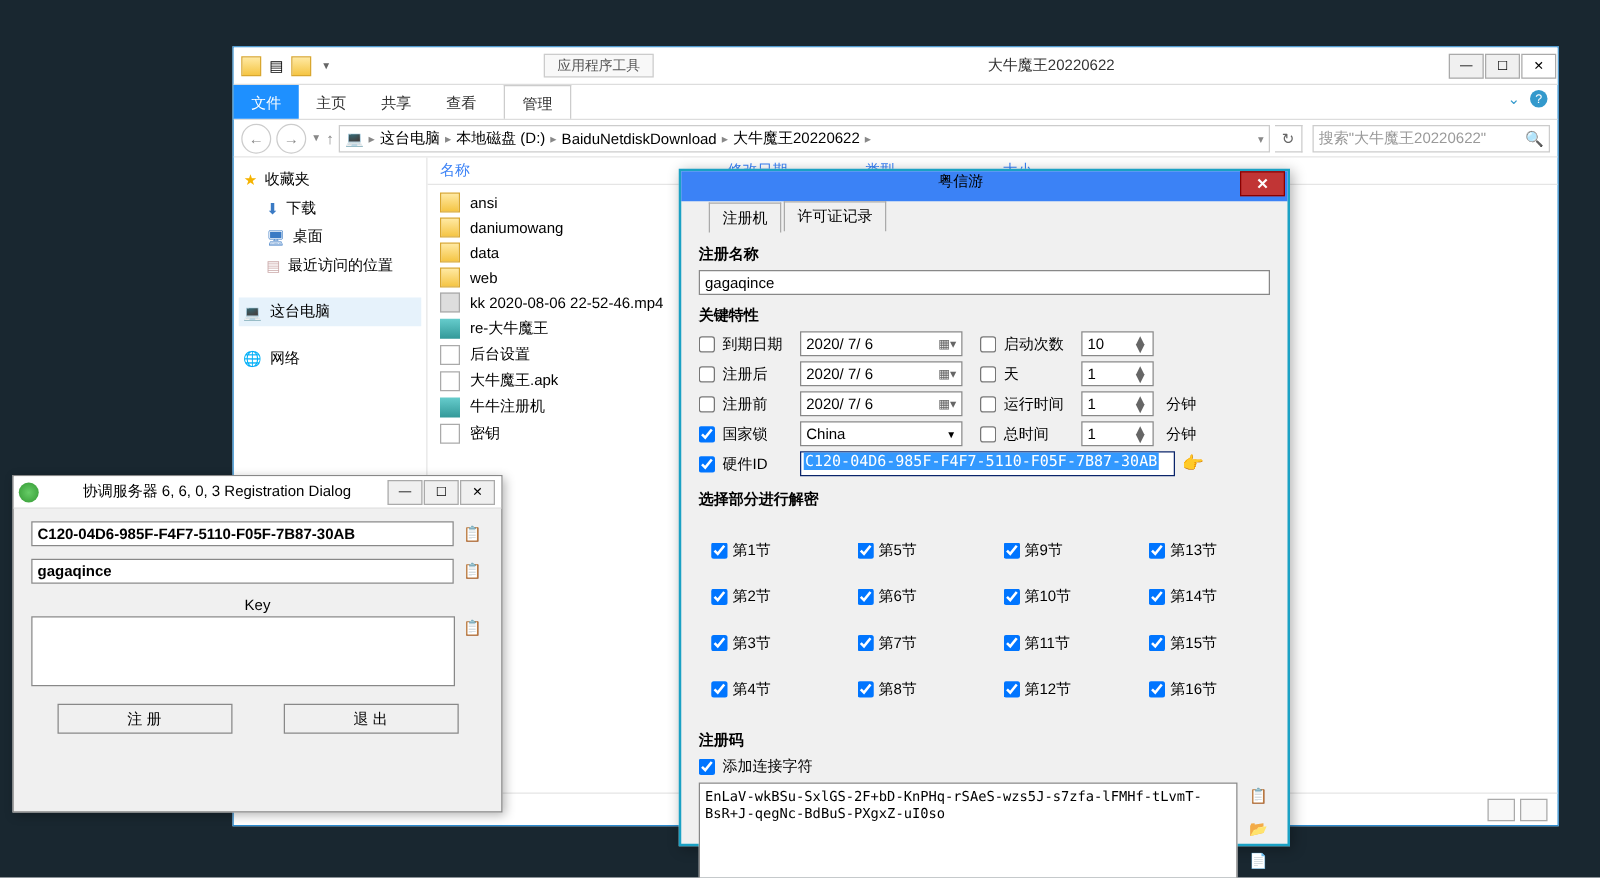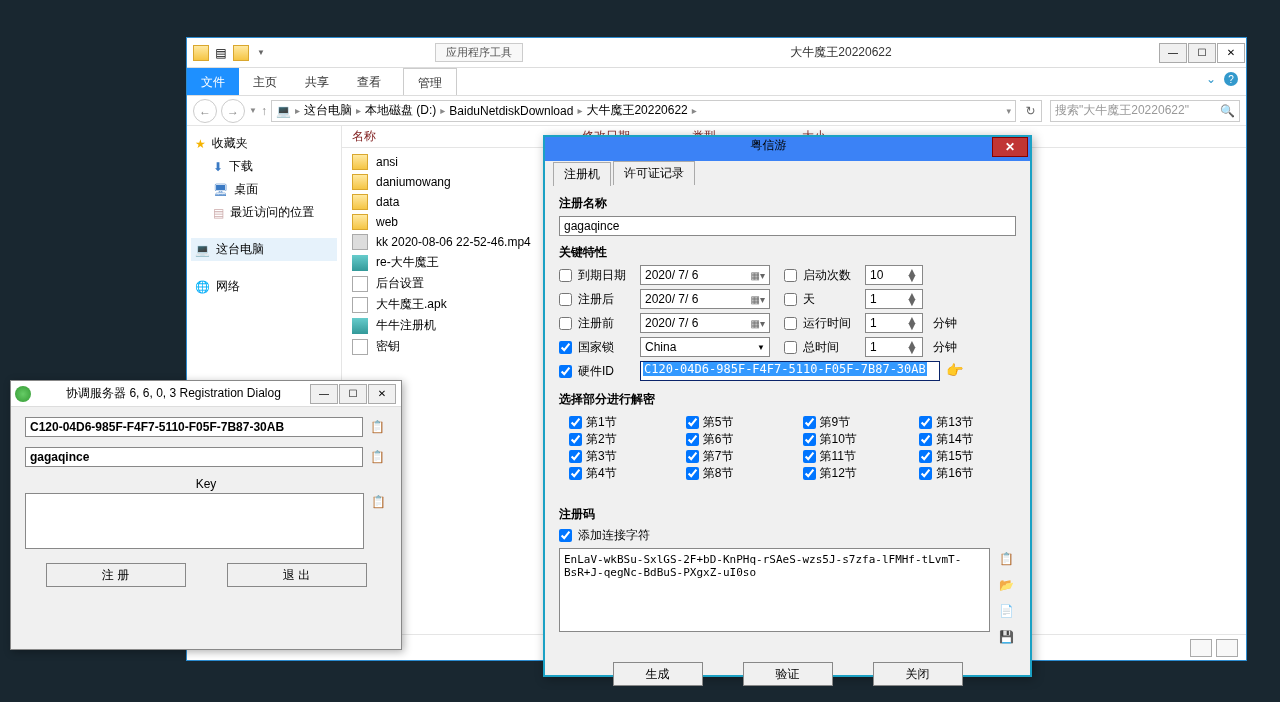--- a/index.html
+++ b/index.html
@@ -26,21 +26,21 @@
 .bc-sep { color: #888; font-size: 10px; }
 .refresh-box { width: 22px; height: 22px; border: 1px solid #ccc; border-left: none; display: flex; align-items: center; justify-content: center; color: #666; }
 .search-box { width: 190px; height: 22px; border: 1px solid #ccc; display: flex; align-items: center; padding: 0 4px; color: #999; font-size: 11px; margin-left: 4px; }
 .search-box .s-icon { margin-left: auto; color: #777; }
 .explorer-body { display: flex; height: calc(100% - 88px - 26px); }
 .nav-pane { width: 155px; border-right: 1px solid #e5e5e5; padding: 6px 4px; }
 .tree-item { display: flex; align-items: center; gap: 6px; padding: 3px 4px; font-size: 12px; }
 .tree-item.top { font-weight: normal; }
 .tree-indent { padding-left: 22px; }
 .file-pane { flex: 1; }
-.col-headers { height: 22px; border-bottom: 1px solid #e5e5e5; display: flex; align-items: center; font-size: 12px; color: #7f1d1d; padding-left: 10px; }
+.col-headers { height: 22px; border-bottom: 1px solid #e5e5e5; display: flex; align-items: center; font-size: 12px; color: #3b82f6; padding-left: 10px; }
 .col-headers span { border-right: 1px solid transparent; }
 .file-list { padding: 4px 0; }
 .file-row { display: flex; align-items: center; gap: 8px; padding: 2px 10px; font-size: 12px; }
 .file-icon { width: 16px; height: 16px; display: inline-block; }
 .folder-icon { background: linear-gradient(#ffe9a2,#f5c544); border: 1px solid #d9a72f; }
 .video-icon { background: #ddd; border: 1px solid #aaa; }
 .generic-icon { background: #fff; border: 1px solid #aaa; }
 .exe-icon { background: linear-gradient(#6cc,#399); }
 .status-bar { position: absolute; bottom: 0; left: 0; right: 0; height: 26px; border-top: 1px solid #e5e5e5; display: flex; align-items: center; justify-content: flex-end; padding: 0 8px; gap: 4px; }
 .view-btn { width: 22px; height: 18px; border: 1px solid #aaa; background: #f8f8f8; }
@@ -57,37 +57,37 @@
 .reg-clip { width: 18px; height: 18px; color: #c8945c; display:flex; align-items:center; justify-content:center; }
 .reg-textarea { width: 100%; height: 56px; border: 1px solid #888; background: #fff; resize: none; }
 .reg-btns { display: flex; justify-content: space-around; margin-top: 14px; }
 .reg-btn { width: 140px; height: 24px; background: #f0f0f0; border: 1px solid #888; font-size: 12px; }
 
 
 .keygen { position: absolute; left: 543px; top: 135px; width: 489px; height: 542px; background: #f0f0f0; border: 2px solid #1ba1c4; box-shadow: 2px 2px 10px rgba(0,0,0,0.3); }
 .keygen-titlebar { height: 24px; background: #3b82f6; display: flex; align-items: flex-start; }
 .keygen-title { flex: 1; text-align: center; color: #000; font-size: 12px; }
 .keygen-close { width: 36px; height: 20px; background: #c13535; color: #fff; display: flex; align-items: center; justify-content: center; margin-right: 2px; font-weight: bold; border: 1px solid #800; }
-.keygen-tabs { height: 24px; display: flex; align-items: flex-end; padding: 2px 8px 0; }
+.keygen-tabs { height: 24px; display: flex; align-items: flex-end; padding: 2px 22px 0; }
 .keygen-tab { padding: 3px 10px; font-size: 12px; border: 1px solid #aaa; border-bottom: none; background: #f0f0f0; margin-right: 2px; }
 .keygen-tab.active { background: #f0f0f0; position: relative; top: 1px; }
 .keygen-body { padding: 6px 14px; }
 .kg-section-label { font-size: 12px; font-weight: bold; margin: 4px 0; font-family: Liberation Serif, serif; }
 .kg-input { width: 100%; height: 20px; border: 1px solid #888; padding: 0 4px; font-size: 12px; background: #fff; }
 .kg-row { display: flex; align-items: center; gap: 6px; margin: 4px 0; font-size: 12px; }
 .kg-cb { width: 13px; height: 13px; }
 .kg-date { width: 130px; height: 20px; border: 1px solid #888; background: #fff; padding: 0 4px; display: flex; align-items: center; justify-content: space-between; font-size: 12px; }
 .kg-date .cal { font-size: 10px; color: #666; }
 .kg-spin { width: 58px; height: 20px; border: 1px solid #888; background: #fff; padding: 0 4px; display: flex; align-items: center; justify-content: space-between; font-size: 12px; }
 .kg-spin .spin-arrows { display:flex; flex-direction:column; line-height:6px; font-size:7px; color:#666; }
 .kg-select { width: 130px; height: 20px; border: 1px solid #888; background: #fff; padding: 0 4px; font-size: 12px; display:flex; align-items:center; justify-content:space-between; }
 .kg-hwid { width: 300px; height: 20px; border: 1px solid #0a246a; background: #fff; padding: 0 2px; font-size: 11px; }
 .kg-hwid .sel { background: #3399ff; color: #fff; padding: 0 1px; font-family: monospace; }
 .kg-hand { width: 18px; height: 18px; color: #d9a43a; font-size: 14px; }
-.kg-sections { display: grid; grid-template-columns: repeat(4, 1fr); gap: 0 30px; margin: 6px 10px; font-size: 12px; }
+.kg-sections { display: grid; grid-template-columns: repeat(4, 1fr); gap: 20px 30px; margin: 24px 10px; font-size: 12px; }
 .kg-sec-item { display: flex; align-items: center; gap: 4px; }
 .kg-key-area { display: flex; gap: 8px; margin-top: 4px; }
 .kg-key-text { flex: 1; height: 84px; border: 1px solid #888; background: #fff; padding: 4px; font-family: monospace; font-size: 11px; resize: none; overflow-y: scroll; }
 .kg-side-icons { display: flex; flex-direction: column; gap: 8px; padding-top: 2px; font-size: 14px; }
 .kg-side-icons span { width: 18px; height: 18px; display:flex; align-items:center; justify-content:center; }
 .kg-btns { display: flex; justify-content: center; gap: 40px; margin-top: 16px; }
 .kg-btn { width: 90px; height: 24px; background: #f0f0f0; border: 1px solid #888; font-size: 12px; }
 label.inline { font-size: 12px; min-width: 56px; }
 .unit { font-size: 12px; margin-left: 4px; }
 </style>

